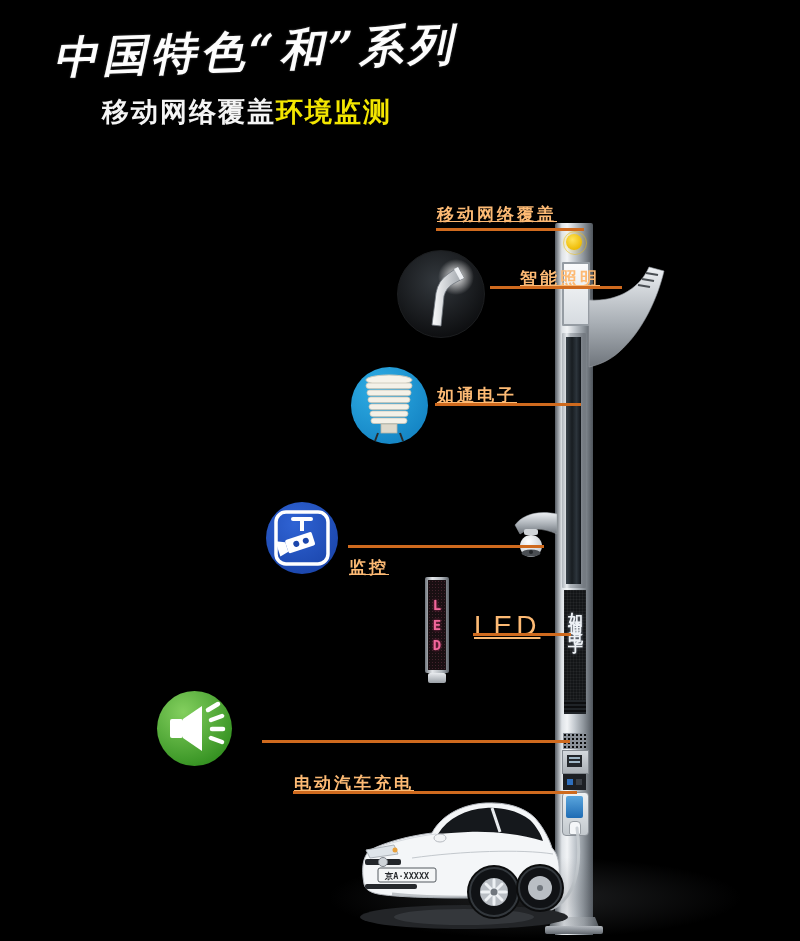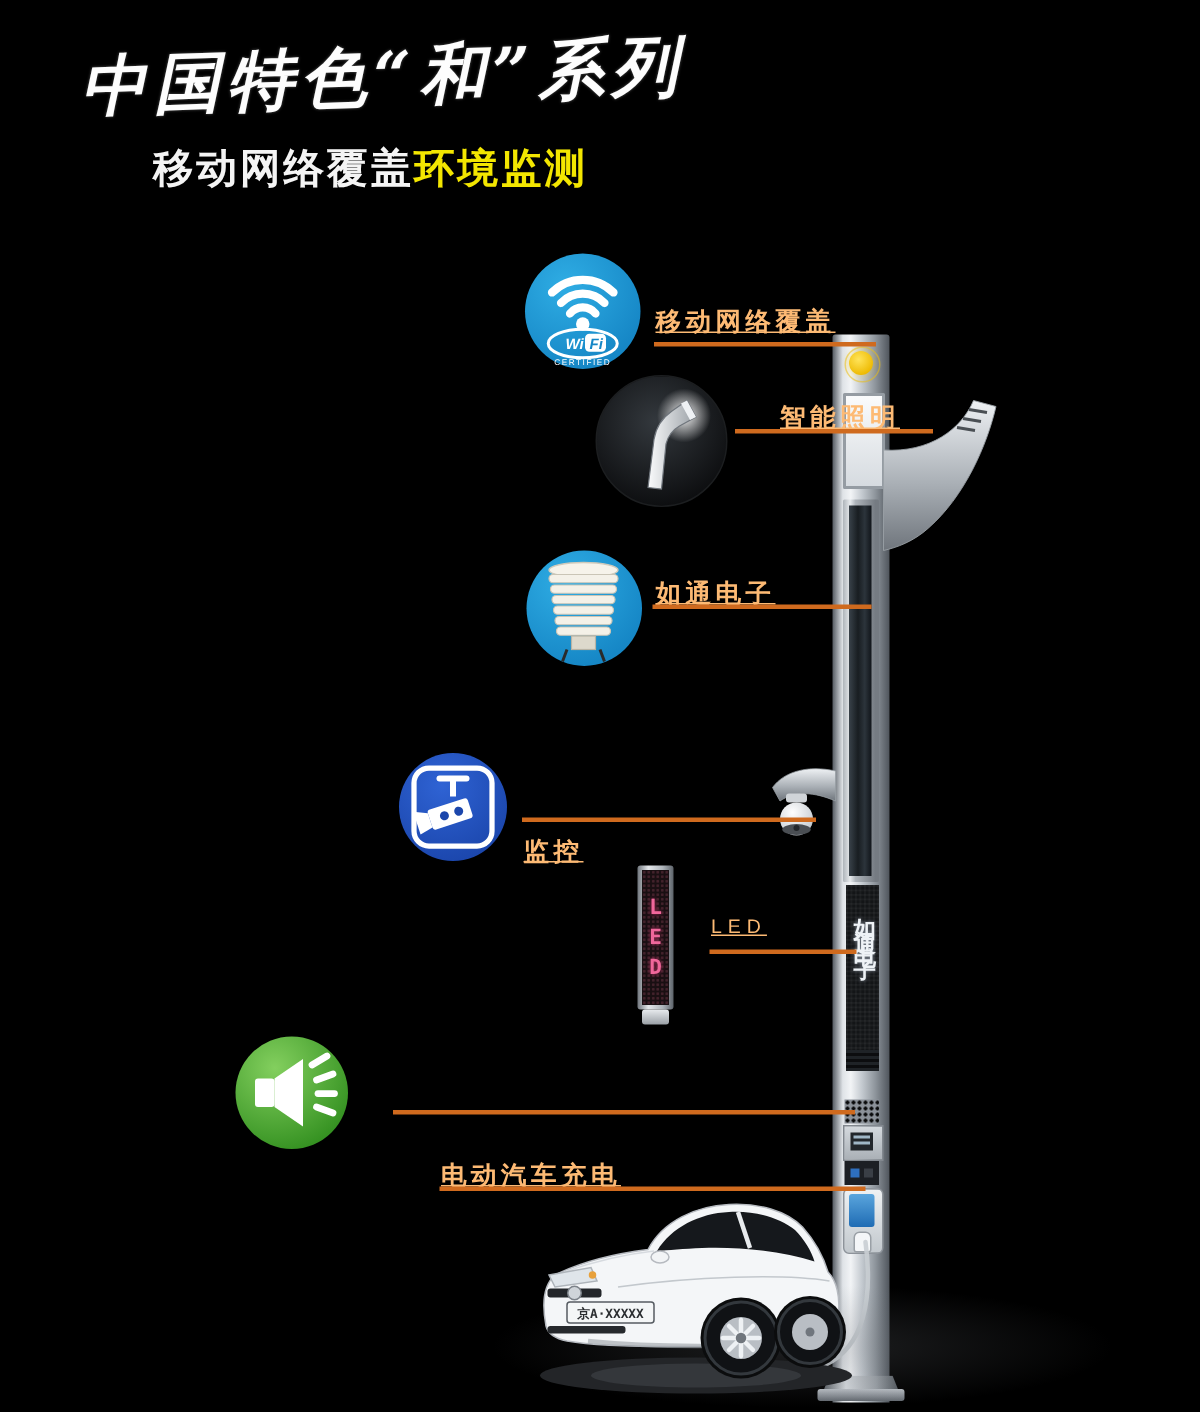--- a/index.html
+++ b/index.html
@@ -8,21 +8,21 @@
   
   .title{position:absolute;left:40px;top:22px;width:430px;text-align:center;
          color:#fdfdfd;font-family:"DejaVu Serif","Liberation Serif",serif;
          font-style:italic;font-weight:bold;font-size:44px;letter-spacing:5px;
          transform:rotate(-2deg);text-shadow:0 0 2px rgba(255,255,255,.35);}
   .subtitle{position:absolute;left:47px;top:94px;width:400px;text-align:center;
             font-size:27px;font-weight:bold;letter-spacing:2px;color:#f4f4f4;}
   .subtitle .hl{color:#f3e600;}
   
   .label{position:absolute;color:#fdba74;font-size:17px;letter-spacing:3px;font-weight:600;text-decoration:underline;}
-  .label.latin{font-size:13px;letter-spacing:4px;font-weight:500;}
+  .label.latin{font-size:28px;letter-spacing:4px;font-weight:500;}
   .cline{position:absolute;height:3px;background:#cf6a1e;}
   .circ{position:absolute;border-radius:50%;}
   .c-wifi{left:350px;top:169px;width:77px;height:77px;background:radial-gradient(circle at 35% 28%,#2fade4,#1687c6 75%);}
   .c-lamp{left:397px;top:250px;width:86px;height:86px;background:radial-gradient(circle at 45% 35%,#33383d,#0d0e10 78%);border:1px solid #1c1e20;}
   .c-env{left:351px;top:367px;width:77px;height:77px;background:radial-gradient(circle at 35% 28%,#2fade4,#1687c6 75%);}
   .c-cctv{left:266px;top:502px;width:72px;height:72px;background:radial-gradient(circle at 40% 30%,#2f63d4,#1b46ac 80%);}
   .c-spk{left:157px;top:691px;width:75px;height:75px;background:radial-gradient(circle at 35% 28%,#83cf5e,#339020 80%);}
   .circ svg{display:block;width:100%;height:100%;}
   
   .ledbar{position:absolute;left:425px;top:577px;width:24px;height:96px;
@@ -196,35 +196,20 @@
       <circle cx="142" cy="104" r="3.5" fill="#70767d"></circle>
     </g>
     <g>
       <circle cx="188" cy="100" r="24" fill="#0b0c0d"></circle>
       <circle cx="188" cy="100" r="21" fill="#101215" stroke="#33383d" stroke-width="2"></circle>
       <circle cx="188" cy="100" r="12" fill="#b9bec4"></circle>
       <circle cx="188" cy="100" r="3" fill="#70767d"></circle>
     </g>
   </svg>
 
-  <div class="circ c-wifi">
-    <svg viewBox="0 0 77 77">
-      <g stroke="#fff" stroke-width="5.5" fill="none" stroke-linecap="round">
-        <path d="M 30,40 A 11,11 0 0 1 47,40"></path>
-        <path d="M 24,33 A 20,20 0 0 1 53,33"></path>
-        <path d="M 18,26 A 29,29 0 0 1 59,26"></path>
-      </g>
-      <circle cx="38.5" cy="47" r="4.5" fill="#fff"></circle>
-      <ellipse cx="38.5" cy="60" rx="23" ry="9.5" fill="none" stroke="#fff" stroke-width="2"></ellipse>
-      <text x="27" y="63.5" font-size="10" font-weight="bold" font-style="italic" fill="#fff">Wi</text>
-      <rect x="40" y="53.5" width="14" height="12" rx="3" fill="#fff"></rect>
-      <text x="43" y="63.5" font-size="10" font-weight="bold" font-style="italic" fill="#1687c6">Fi</text>
-      <text x="38.5" y="74" text-anchor="middle" font-size="5.5" letter-spacing="1" fill="#fff">CERTIFIED</text>
-    </svg>
-  </div>
   <div class="label" style="left:437px;top:203px">移动网络覆盖</div>
   <div class="cline" style="left:436px;top:228px;width:148px"></div>
 
   <div class="circ c-lamp">
     <svg viewBox="0 0 86 86">
       <defs>
         <radialGradient id="lampGlow" cx="0.5" cy="0.5" r="0.5">
           <stop offset="0" stop-color="rgba(255,255,255,0.95)"></stop>
             <stop offset="1" stop-color="rgba(255,255,255,0)"></stop>
         </radialGradient>

